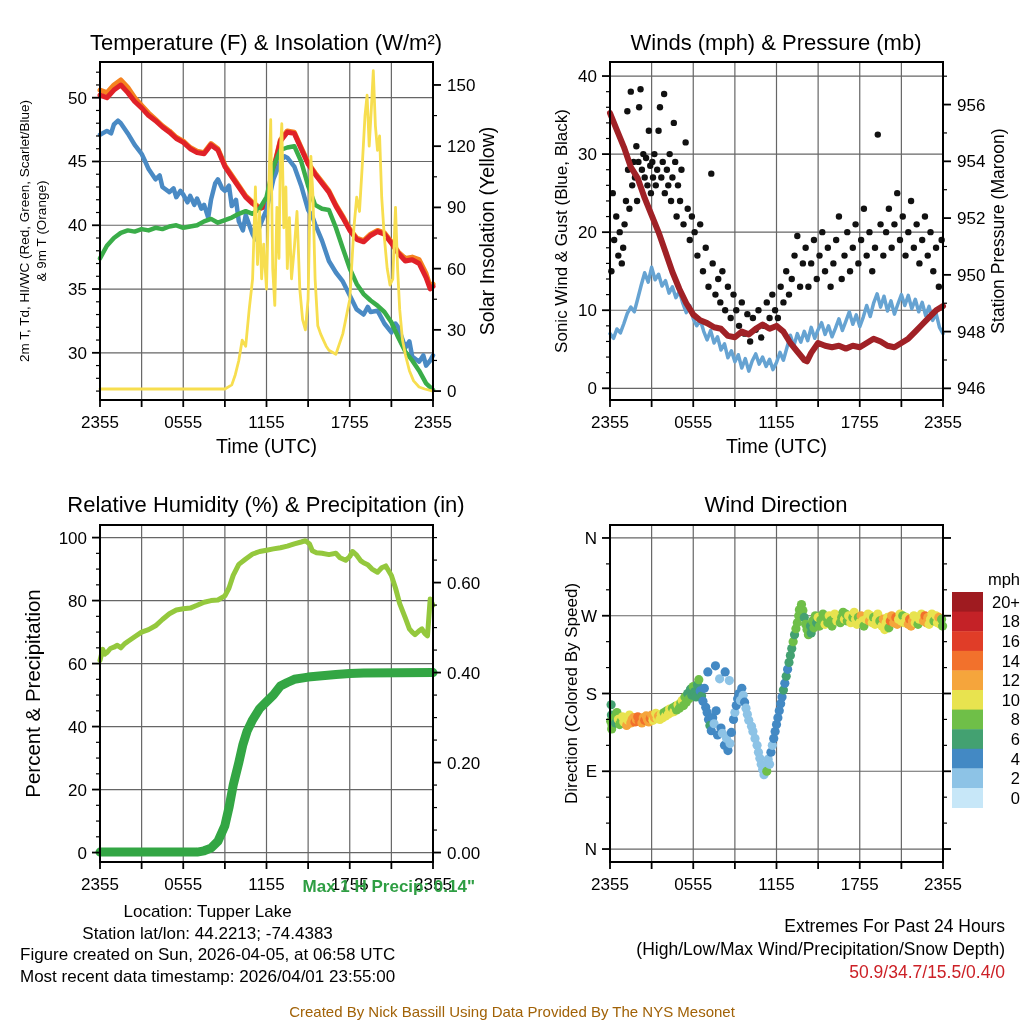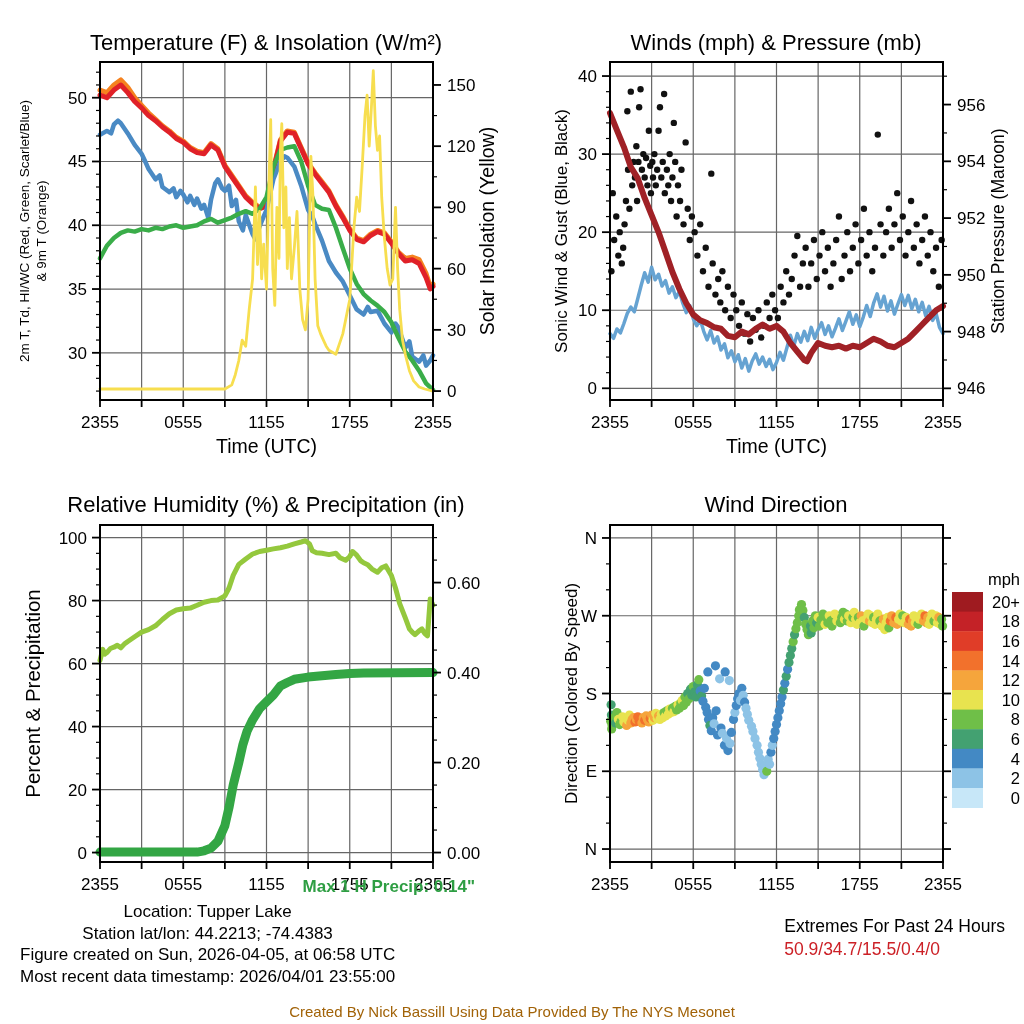--- a/index.html
+++ b/index.html
@@ -2,21 +2,21 @@
 <html><head>
 <meta charset="utf-8">
 <style>
   html,body{margin:0;padding:0;background:#ffffff;}
   .page{position:relative;width:1024px;height:1024px;background:#ffffff;
         font-family:"Liberation Sans",sans-serif;color:#000;overflow:hidden;}
   #charts{position:absolute;left:0;top:0;}
   .maxprecip{position:absolute;left:285px;top:877px;width:190px;text-align:right;
              font-weight:bold;font-size:17px;}
   .stationinfo{position:absolute;left:20px;top:901px;font-size:17px;line-height:21.5px;text-align:center;}
-  .extremes{position:absolute;right:19px;top:915px;text-align:left;font-size:17.5px;line-height:23px;}
+  .extremes{position:absolute;right:19px;top:915px;text-align:right;font-size:17.5px;line-height:23px;}
   .exval{font-weight:normal;}
   .credit{position:absolute;left:0;top:1003px;width:100%;text-align:center;font-size:15px;}
 </style>
 </head>
 <body>
 
 <div class="page">
   <svg id="charts" width="1024" height="1024">
       <g>
         <line x1="100" x2="100" y1="62" y2="400" stroke="#666666" stroke-width="1.2"></line>
@@ -747,17 +747,18 @@
 
   <div class="stationinfo">
     <div>Location: Tupper Lake</div>
     <div>Station lat/lon: 44.2213; -74.4383</div>
     <div>Figure created on Sun, 2026-04-05, at 06:58 UTC</div>
     <div>Most recent data timestamp: 2026/04/01 23:55:00</div>
   </div>
 
   <div class="extremes">
     <div>Extremes For Past 24 Hours</div>
+    <div>(High/Low/Max Wind/Precipitation/Snow Depth)</div>
     <div class="exval" style="color: rgb(204, 32, 38);">50.9/34.7/15.5/0.4/0</div>
   </div>
 
   <div class="credit" style="color: #a16207;">Created By Nick Bassill Using Data Provided By The NYS Mesonet</div>
 </div>
 
 </body></html>

